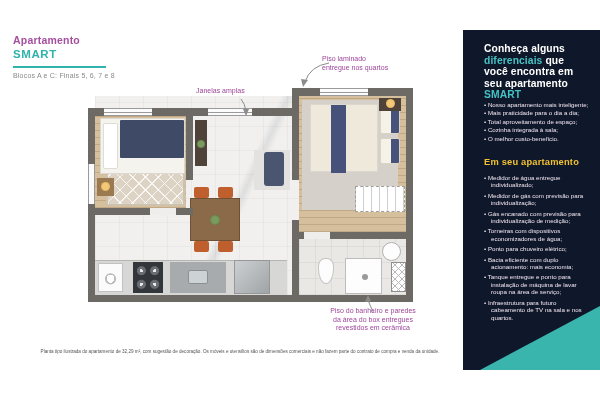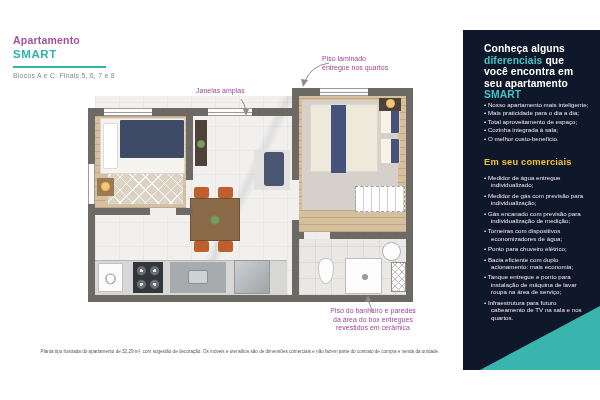--- a/index.html
+++ b/index.html
@@ -215,21 +215,21 @@
     <div class="panel-triangle"></div>
     <div class="panel-inner">
       <p class="panel-title"><span>Conheça alguns </span><span class="teal-txt">diferenciais</span><span> que você encontra em seu apartamento </span><span class="teal-txt">SMART</span></p>
       <ul class="intro-list">
         <li>Nosso apartamento mais inteligente;</li>
         <li>Mais praticidade para o dia a dia;</li>
         <li>Total aproveitamento de espaço;</li>
         <li>Cozinha integrada à sala;</li>
         <li>O melhor custo-benefício.</li>
       </ul>
-      <div class="panel-heading">Em seu comerciais</div>
+      <div class="panel-heading">Em seu apartamento</div>
       <ul class="feature-list">
         <li>Medidor de água entregue individualizado;</li>
         <li>Medidor de gás com previsão para individualização;</li>
         <li>Gás encanado com previsão para individualização de medição;</li>
         <li>Torneiras com dispositivos economizadores de água;</li>
         <li>Ponto para chuveiro elétrico;</li>
         <li>Bacia eficiente com duplo acionamento: mais economia;</li>
         <li>Tanque entregue e ponto para instalação de máquina de lavar roupa na área de serviço;</li>
         <li>Infraestrutura para futuro cabeamento de TV na sala e nos quartos.</li>
       </ul>

